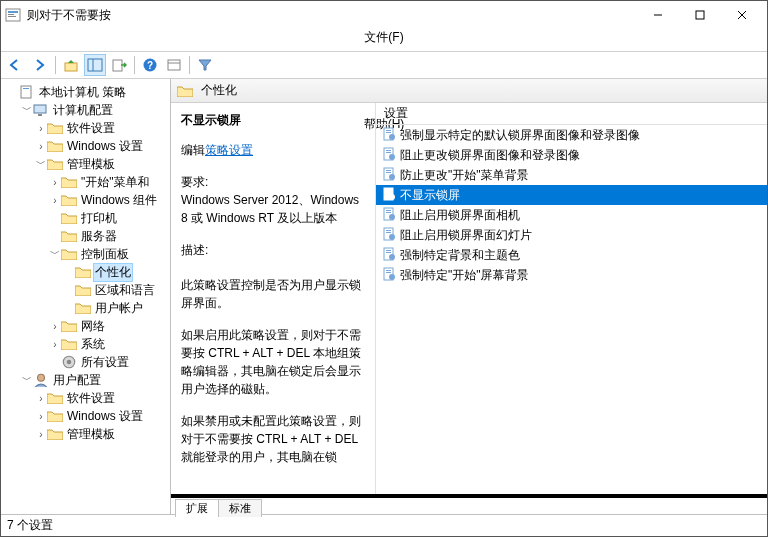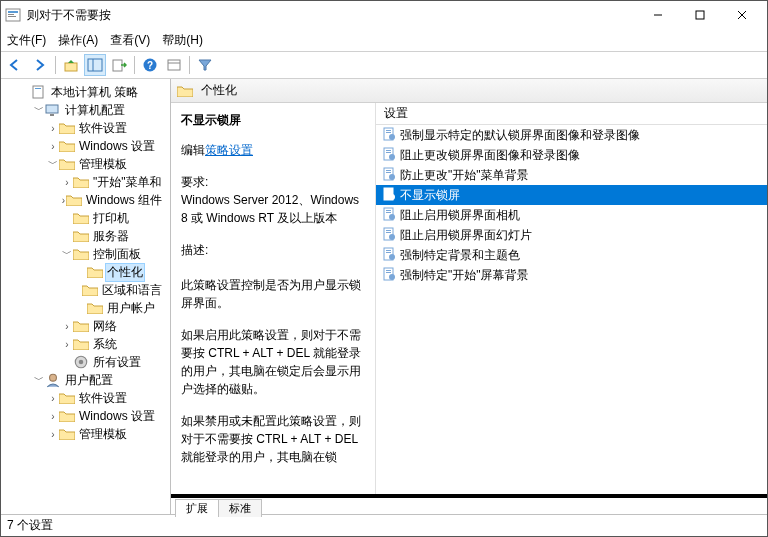--- a/index.html
+++ b/index.html
@@ -2,29 +2,29 @@
 <html><head>
 <meta charset="utf-8">
 <style>
   * { box-sizing: border-box; }
   body { margin: 0; font-family: "Microsoft YaHei", "Segoe UI", sans-serif; font-size: 12px; background: #fff; color: #000; }
   .window { width: 768px; height: 537px; border: 1px solid #555; display: flex; flex-direction: column; background: #fff; }
   .titlebar { height: 28px; display: flex; align-items: center; padding: 0 4px; }
   .titlebar .title-icon { width: 16px; height: 16px; margin-right: 6px; }
   .titlebar .title-text { flex: 1; }
   .titlebar .win-btn { width: 42px; height: 24px; display: flex; align-items: center; justify-content: center; }
-  .menubar { height: 22px; display: flex; align-items: center; padding: 0 6px; gap: 12px; }
+  .menubar { height: 22px; display: flex; align-items: center; padding: 0 6px; gap: 12px; flex-direction: column; }
   .menubar span { cursor: default; }
   .toolbar { height: 28px; display: flex; align-items: center; padding: 0 4px; border-top: 1px solid #d0d0d0; border-bottom: 1px solid #d0d0d0; gap: 2px; background:#fff; }
   .tb-btn { width: 22px; height: 22px; display: flex; align-items: center; justify-content: center; border:1px solid transparent; }
   .tb-sep { width: 1px; height: 18px; background: #c0c0c0; margin: 0 2px; }
   .body-area { flex: 1; display: flex; min-height: 0; }
   .tree-pane { width: 170px; border-right: 1px solid #c0c0c0; overflow-x: auto; overflow-y: auto; padding: 4px 0; position:relative; }
   .tree ul { list-style: none; margin: 0; padding: 0 0 0 14px; }
-  .tree > ul { padding-left: 18px; }
+  .tree > ul { padding-left: 6px; }
   .tree li { white-space: nowrap; }
   .node { display: flex; align-items: center; height: 18px; padding-right:6px; }
   .twisty { width: 12px; text-align: center; color: #555; font-size:10px; user-select:none;}
   .twisty.empty { color: transparent; }
   .node-icon { width: 16px; height: 14px; margin-right: 2px; display:flex; align-items:center; justify-content:center;}
   .node-label { padding: 0 2px; }
   .node.selected .node-label { background: #cce8ff; border:1px solid #99d1ff; padding:0 1px; }
   .right-pane { flex: 1; display: flex; flex-direction: column; min-width:0; }
   .path-bar { height: 24px; display: flex; align-items: center; background: linear-gradient(#f8f8f8,#ececec); border-bottom: 1px solid #d0d0d0; padding: 0 6px; gap:6px;}
   .columns { flex: 1; display: flex; min-height: 0; }
@@ -388,21 +388,21 @@
       <div class="columns">
         <div class="desc-col">
           <div class="desc-title">不显示锁屏</div>
           <div style="margin-bottom:14px;">
             <span>编辑</span><span class="link">策略设置</span>
           </div>
           <div>要求:</div>
           <div style="margin-bottom:14px;">Windows Server 2012、Windows 8 或 Windows RT 及以上版本</div>
           <div>描述:</div>
           <div style="margin-bottom:14px;margin-top:17px;">此策略设置控制是否为用户显示锁屏界面。</div>
-          <div style="margin-bottom:14px;">如果启用此策略设置，则对于不需要按 CTRL + ALT + DEL  就能登录的用户，其电脑在锁定后会显示用户选择的磁贴。</div>
+          <div style="margin-bottom:14px;">如果启用此策略设置，则对于不需要按 CTRL + ALT + DEL  本地组策略编辑器，其电脑在锁定后会显示用户选择的磁贴。</div>
           <div>如果禁用或未配置此策略设置，则对于不需要按 CTRL + ALT + DEL 就能登录的用户，其电脑在锁</div>
         </div>
         <div class="list-col">
           <div class="list-header">设置</div>
           <div class="list-body" id="settings-list">
               <div class="list-item">
                 <span><svg width="14" height="14">
                     <rect x="2" y="1" width="9" height="12" fill="#fff" stroke="#7aa7d9"></rect>
                     <rect x="4" y="3" width="5" height="1" fill="#7aa7d9"></rect>
                     <rect x="4" y="5" width="5" height="1" fill="#7aa7d9"></rect>

